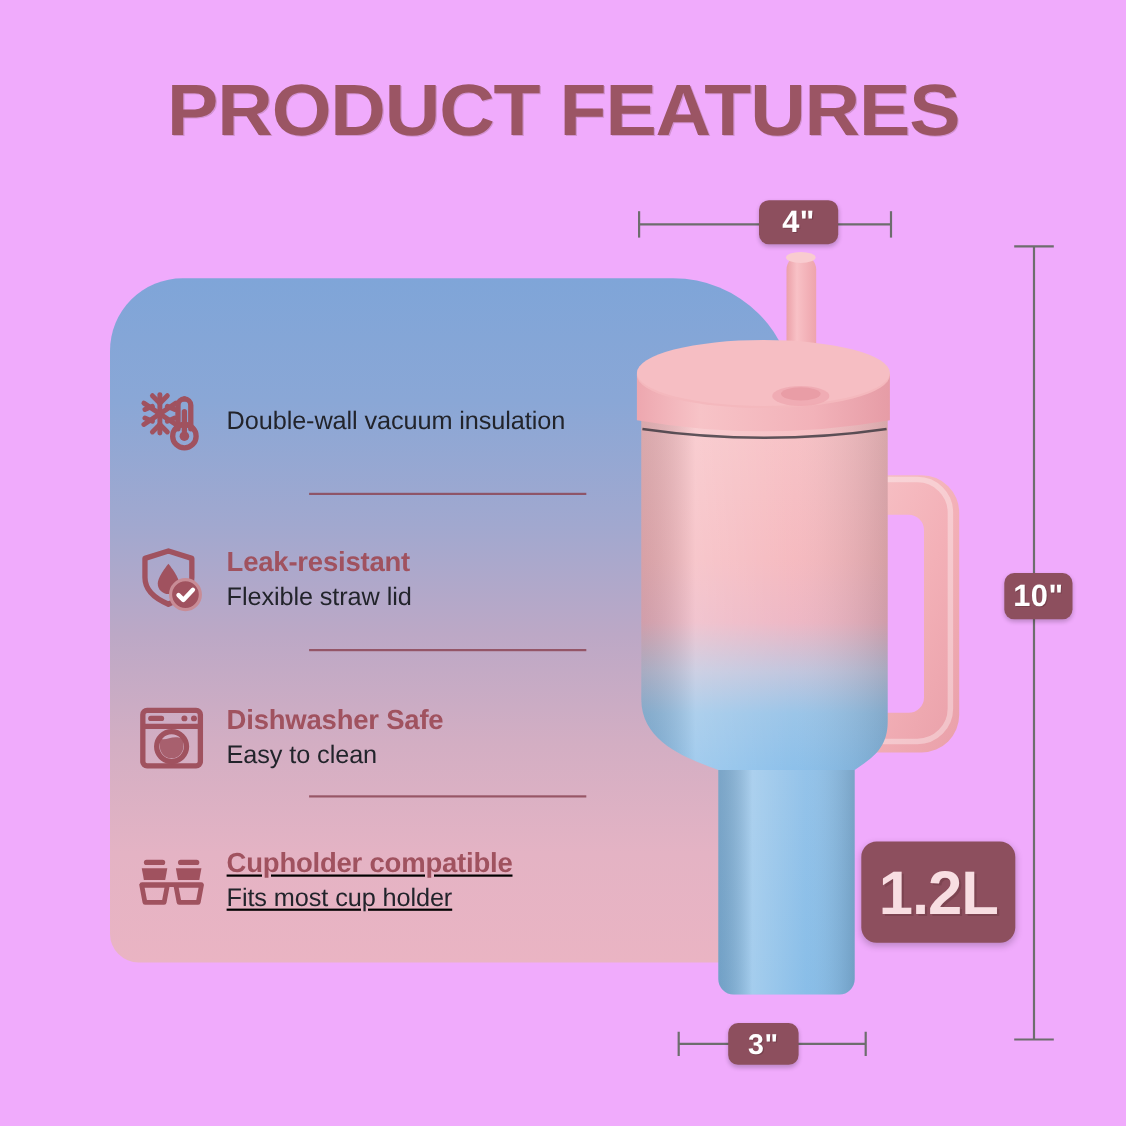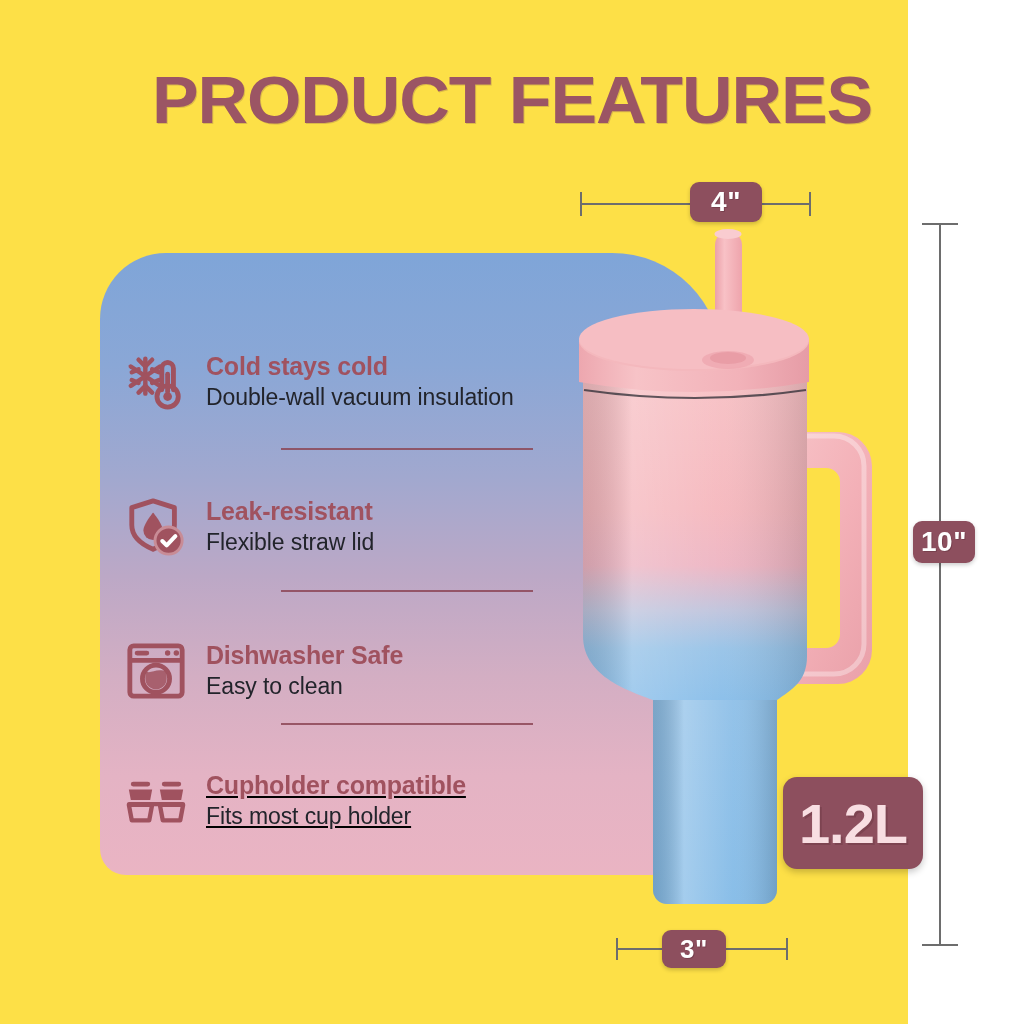--- a/index.html
+++ b/index.html
@@ -4,22 +4,22 @@
 <style>
   * { margin:0; padding:0; box-sizing:border-box; }
   html, body {
     width:1024px; height:1024px;
     background:#ffffff;
     font-family:"Liberation Sans", sans-serif;
     overflow:hidden;
   }
   #stage {
     position:relative;
-    width:908px; height:1024px;
-    background:#fde047;
+    width:1024px; height:1024px;
+    background:#f0abfc;
   }
 
   
   #page-title {
     position:absolute;
     left:0; top:62px;
     width:1024px;
     text-align:center;
     font-size:66px;
     font-weight:bold;
@@ -125,21 +125,20 @@
     left:783px; top:765px;
     width:140px; height:92px;
     background:#8D4F5E;
     color:#F8DEE2;
     border-radius:14px;
     display:flex; align-items:center; justify-content:center;
     font-size:56px; font-weight:bold;
     letter-spacing:-1px;
     box-shadow:0 3px 7px rgba(0,0,0,.22);
     text-shadow:2px 2px 0 rgba(80,35,45,.25);
-    margin-top:12px;
   }
 </style>
 </head>
 <body>
 
 <div id="stage">
 
   <div id="page-title">PRODUCT FEATURES</div>
 
   <div id="feature-card">
@@ -165,21 +164,20 @@
               <line x1="35" y1="30" x2="28" y2="33"></line>
           </g>
           <path d="M44 12 a6 6 0 0 1 6 6 v22" stroke="#A0525F" stroke-width="5" fill="none" stroke-linecap="round"></path>
           <path d="M44 12 a6 6 0 0 0 -6 6 v22" stroke="#A0525F" stroke-width="5" fill="none" stroke-linecap="round"></path>
           <circle cx="44" cy="47" r="11" stroke="#A0525F" stroke-width="5" fill="none"></circle>
           <circle cx="44" cy="47" r="4.5" fill="#A0525F"></circle>
           <line x1="44" y1="24" x2="44" y2="42" stroke="#A0525F" stroke-width="5" stroke-linecap="round"></line>
         </svg>
       </div>
       <div class="feature-text">
-        <div class="feature-title">Cold stays cold</div>
         <div class="feature-sub">Double-wall vacuum insulation</div>
       </div>
     </div>
 
     <div class="feature-row" id="row-2">
       <div class="feature-icon">
         <svg width="62" height="62" viewBox="0 0 64 64" fill="none">
           <rect x="5" y="6" width="54" height="52" rx="4" stroke="#A0525F" stroke-width="5" fill="none"></rect>
           <line x1="5" y1="21" x2="59" y2="21" stroke="#A0525F" stroke-width="5"></line>
           <rect x="10" y="11" width="15" height="5" rx="2.5" fill="#A0525F"></rect>

